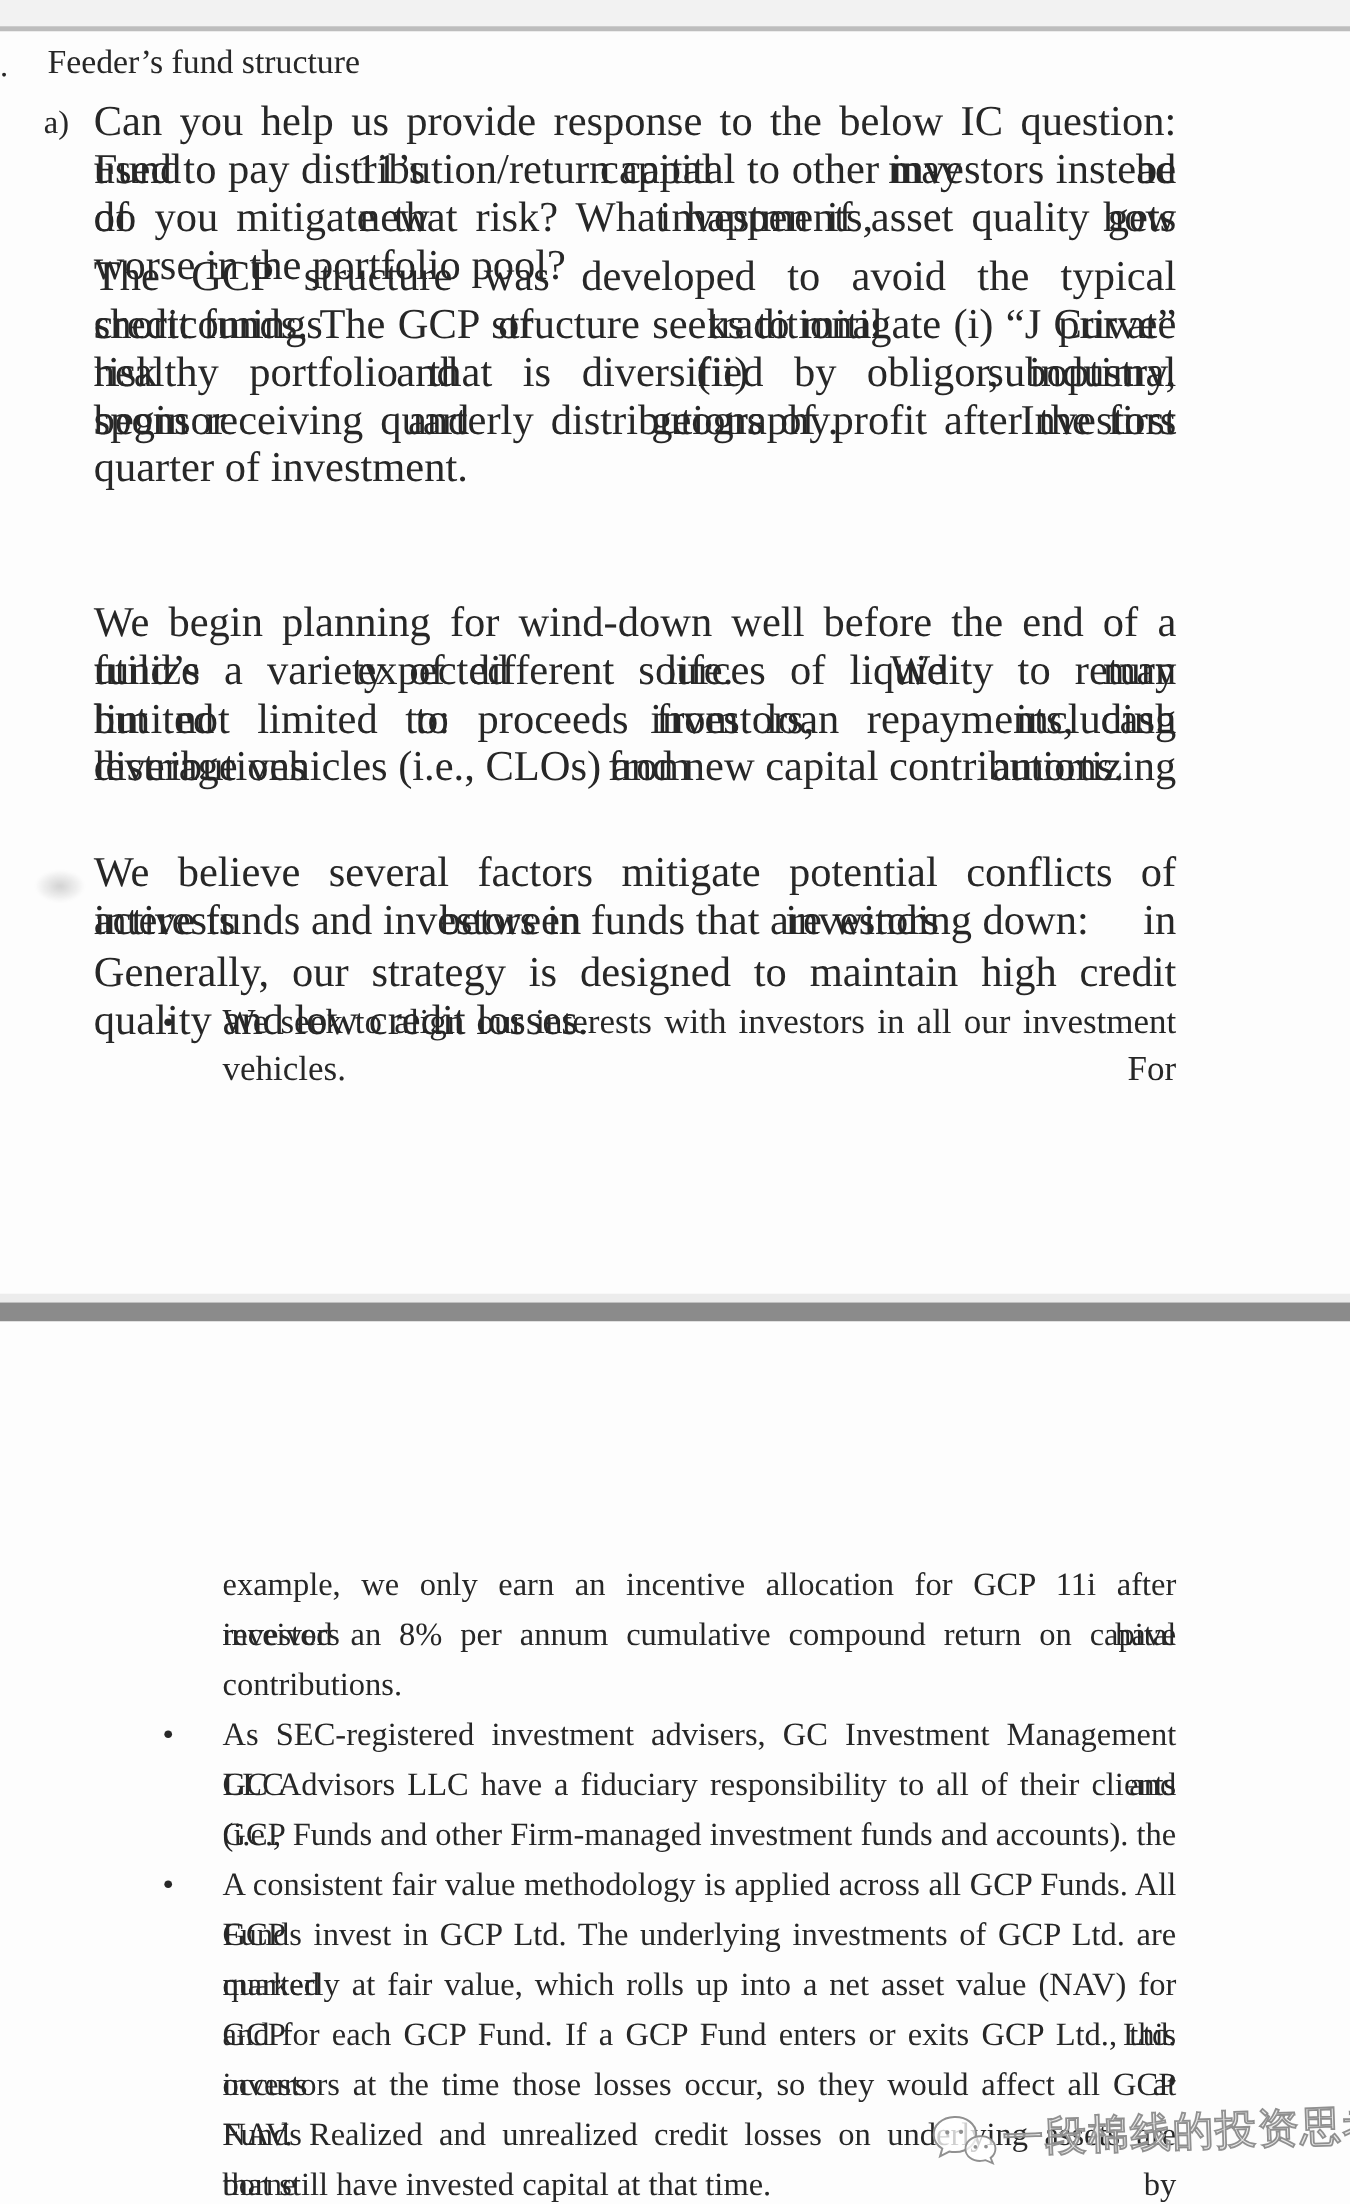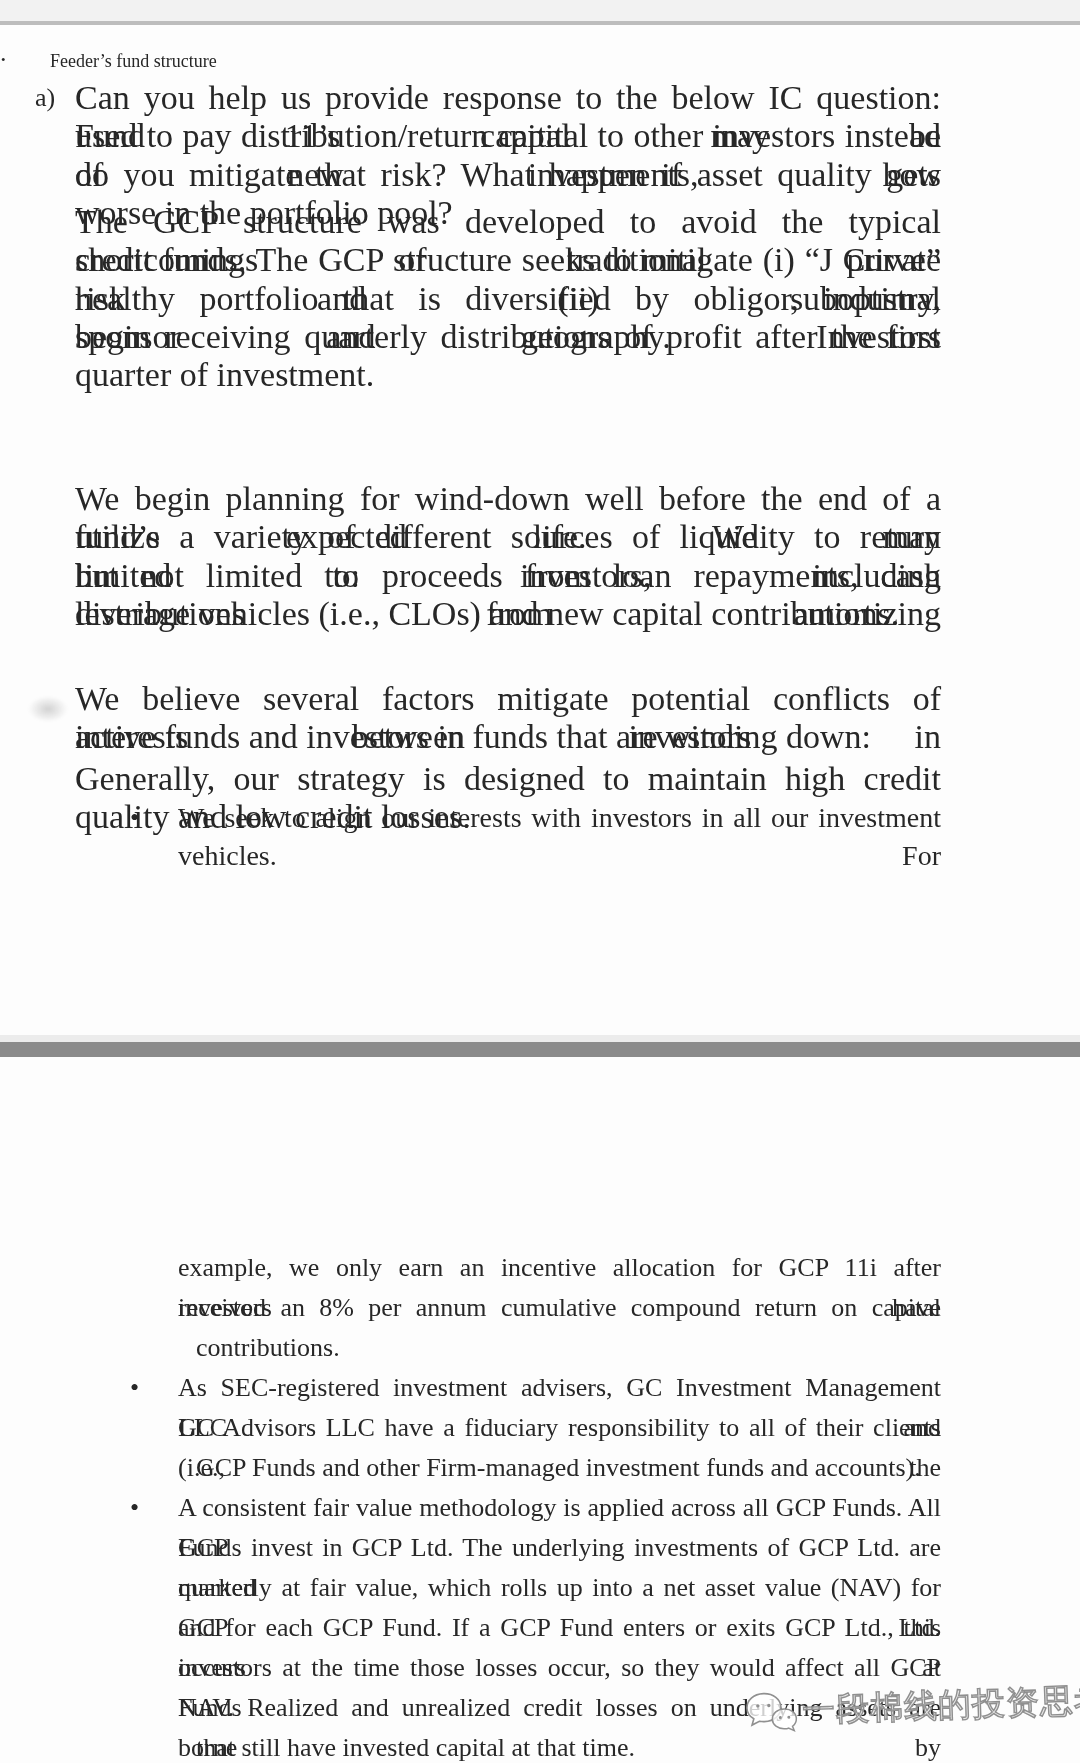--- a/index.html
+++ b/index.html
@@ -5,32 +5,32 @@
   html,body{margin:0;padding:0;}
   body{
     width:1080px;height:1763px;position:relative;overflow:hidden;
     background:#fdfdfd;color:#272727;
     font-family:"Liberation Serif", serif;
   }
   
   .top-band{position:absolute;left:0;top:0;width:1080px;height:21px;background:#f2f2f2;}
   .top-line{position:absolute;left:0;top:21px;width:1080px;height:4px;background:#bdbdbd;}
 
-  .heading{position:absolute;left:38px;top:33px;margin:12px;font-size:18px;font-weight:normal;line-height:32px;}
+  .heading{position:absolute;left:38px;top:33px;margin:0;font-size:27px;font-weight:normal;line-height:32px;}
   .artifact-period{position:absolute;left:0px;top:38px;font-size:26px;line-height:30px;}
 
   .item-label{position:absolute;left:35px;top:79px;font-size:26px;line-height:38.3px;}
 
   .para{position:absolute;left:75px;width:866px;font-size:34px;}
   .para .ln{height:38.3px;line-height:38.3px;text-align:justify;text-align-last:justify;text-justify:inter-word;white-space:normal;}
   .para .ln.last{text-align-last:left;}
 
   .para-lower{position:absolute;left:178px;width:763px;font-size:26px;}
   .para-lower .ln{height:40px;line-height:40px;text-align:justify;text-align-last:justify;text-justify:inter-word;}
-  .para-lower .ln.last{text-align-last:left;margin-left:18px;}
+  .para-lower .ln.last{text-align-last:left;}
 
   .bullet-dot{position:absolute;left:130px;width:24px;font-size:26px;}
   .bullet-dot.up{line-height:38.3px;}
   .bullet-dot.low{line-height:40px;}
 
   .b1-text{position:absolute;left:178px;top:799px;width:763px;font-size:28px;}
   .b1-text .ln{height:38.3px;line-height:38.3px;text-align:justify;text-align-last:justify;}
 
   
   .bar-edge{position:absolute;left:0;top:1035px;width:1080px;height:7px;background:#ececec;}

